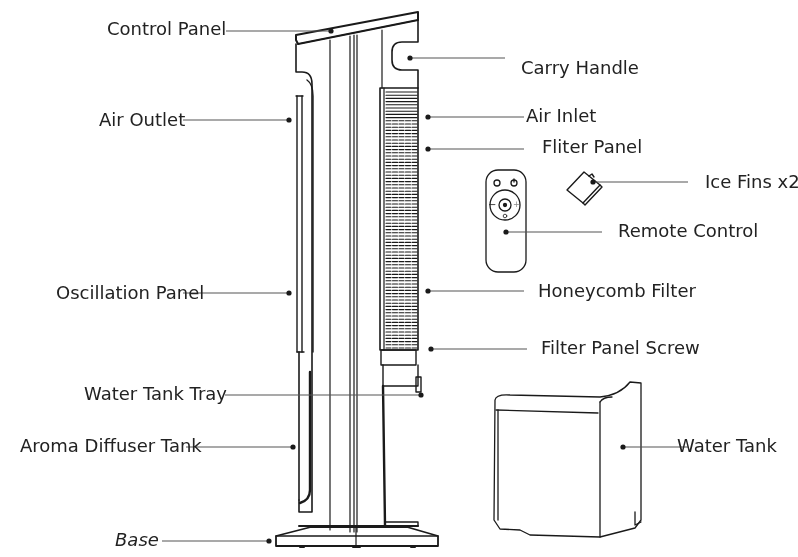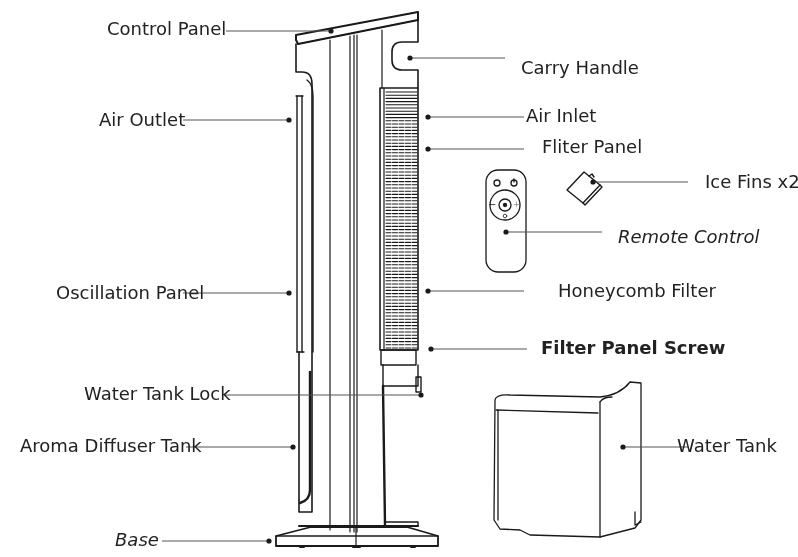--- a/index.html
+++ b/index.html
@@ -198,23 +198,23 @@
       <circle cx="269" cy="541" r="2.6"></circle>
     </g>
 </svg>
 
 <div class="lbl" style="left:107px; top:21px;">Control Panel</div>
 <div class="lbl" style="left:521px; top:60px;">Carry Handle</div>
 <div class="lbl" style="left:99px; top:112px;">Air Outlet</div>
 <div class="lbl" style="left:526px; top:108px;">Air Inlet</div>
 <div class="lbl" style="left:510px; top:139px;margin-left:32px;">Fliter Panel</div>
 <div class="lbl" style="left:705px; top:174px;">Ice Fins x2</div>
-<div class="lbl" style="left:618px; top:229px;font-style:italic;">Remote Control</div>
+<div class="lbl" style="left:618px; top:223px;">Remote Control</div>
 <div class="lbl" style="left:56px; top:285px;">Oscillation Panel</div>
-<div class="lbl" style="left:538px; top:283px;margin-left:20px;">Honeycomb Filter</div>
-<div class="lbl" style="left:541px; top:340px;font-weight:bold;">Filter Panel Screw</div>
-<div class="lbl" style="left:84px; top:386px;">Water Tank Lock</div>
+<div class="lbl" style="left:538px; top:283px;">Honeycomb Filter</div>
+<div class="lbl" style="left:541px; top:340px;">Filter Panel Screw</div>
+<div class="lbl" style="left:84px; top:386px;">Water Tank Tray</div>
 <div class="lbl" style="left:20px; top:438px;">Aroma Diffuser Tank</div>
 <div class="lbl" style="left:677px; top:438px;text-align:right;">Water Tank</div>
 <div class="lbl" style="left:115px; top:532px;font-style:italic;">Base</div>
 
 <div class="lbl" style="left:488px; top:197px; font-size:10px;">−</div>
 <div class="lbl" style="left:513px; top:197px; font-size:8px; color:#888;">+</div>
 
 </body></html>

